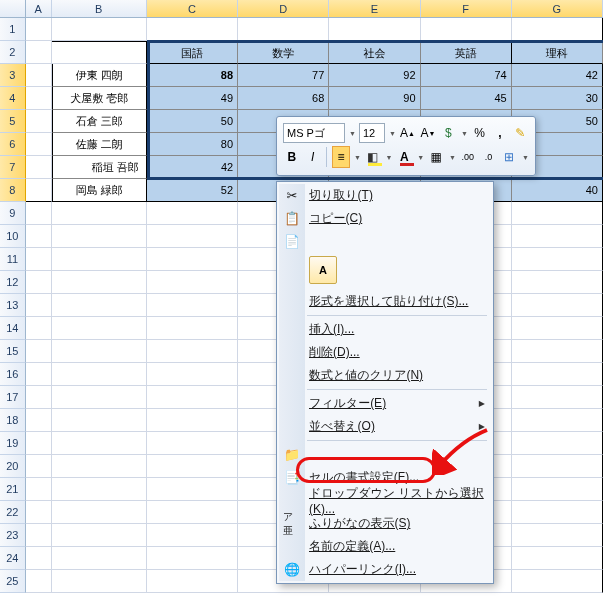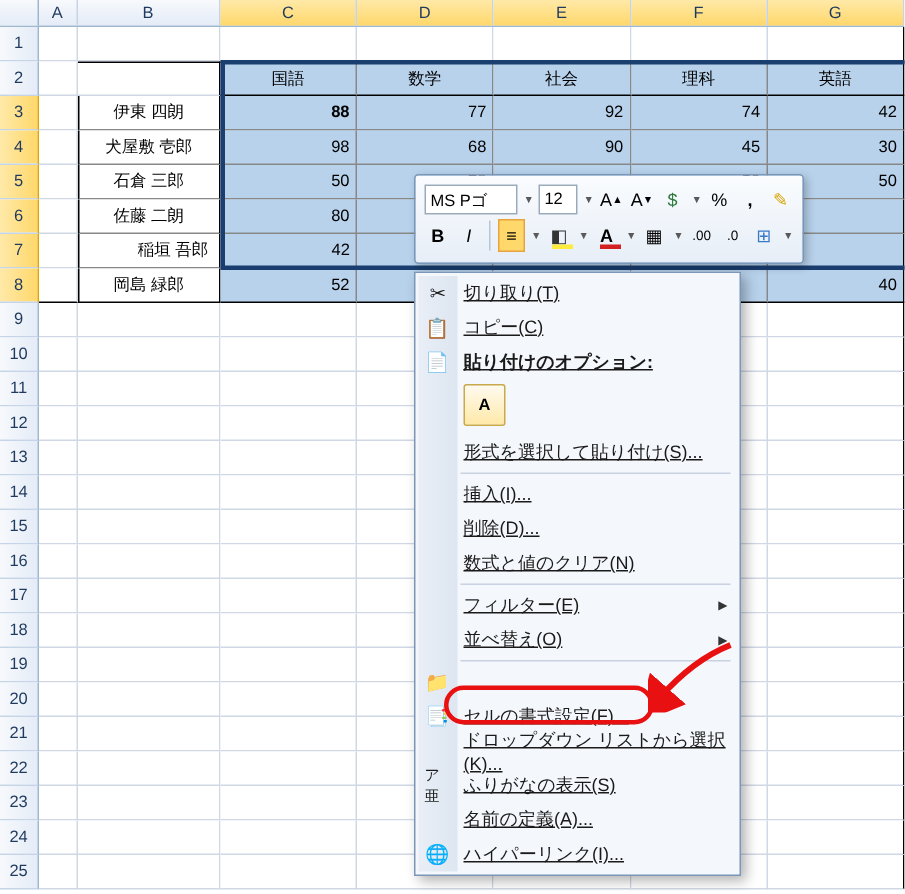--- a/index.html
+++ b/index.html
@@ -145,38 +145,38 @@
         <div class="cell" style="width: 92px;"></div>
         <div class="cell lastcol" style="width: 92px;"></div>
       </div>
       <div class="row">
         <div class="row-header">2</div>
         <div class="cell" style="width: 26px;"></div>
         <div class="cell header-cell" style="width: 96px;"></div>
         <div class="cell hdr-sel" style="width: 92px;">国語</div>
         <div class="cell hdr-sel" style="width: 92px;">数学</div>
         <div class="cell hdr-sel" style="width: 92px;">社会</div>
+        <div class="cell lastcol hdr-sel" style="width: 92px;">英語</div>
         <div class="cell hdr-sel" style="width: 92px;">理科</div>
-        <div class="cell lastcol hdr-sel" style="width: 92px;">英語</div>
       </div>
       <div class="row">
         <div class="row-header sel">3</div>
         <div class="cell" style="width: 26px;"></div>
         <div class="cell name-cell" style="width: 96px;">伊東 四朗</div>
         <div class="cell num-cell" style="width: 92px; font-weight: bold;">88</div>
         <div class="cell num-cell" style="width: 92px;">77</div>
         <div class="cell num-cell" style="width: 92px;">92</div>
         <div class="cell num-cell" style="width: 92px;">74</div>
         <div class="cell lastcol num-cell" style="width: 92px;">42</div>
       </div>
       <div class="row">
         <div class="row-header sel">4</div>
         <div class="cell" style="width: 26px;"></div>
         <div class="cell name-cell" style="width: 96px;">犬屋敷 壱郎</div>
-        <div class="cell num-cell" style="width: 92px;">98</div>
+        <div class="cell num-cell" style="width: 92px;">49</div>
         <div class="cell num-cell" style="width: 92px;">68</div>
         <div class="cell num-cell" style="width: 92px;">90</div>
         <div class="cell num-cell" style="width: 92px;">45</div>
         <div class="cell lastcol num-cell" style="width: 92px;">30</div>
       </div>
       <div class="row">
         <div class="row-header sel">5</div>
         <div class="cell" style="width: 26px;"></div>
         <div class="cell name-cell" style="width: 96px;">石倉 三郎</div>
         <div class="cell num-cell" style="width: 92px;">50</div>
@@ -439,21 +439,20 @@
   <div class="menu-item">
     <span class="menu-icon">✂</span>
     <span class="menu-label">切り取り(T)</span>
   </div>
   <div class="menu-item">
     <span class="menu-icon">📋</span>
     <span class="menu-label">コピー(C)</span>
   </div>
   <div class="menu-item">
     <span class="menu-icon">📄</span>
-    <span class="menu-label" style="font-weight:bold">貼り付けのオプション:</span>
   </div>
   <div class="paste-opt">
     <div class="paste-btn">
         <b>A</b>
       </div>
   </div>
   <div class="menu-item">
     <span class="menu-label">形式を選択して貼り付け(S)...</span>
   </div>
   <div class="menu-sep"></div>

